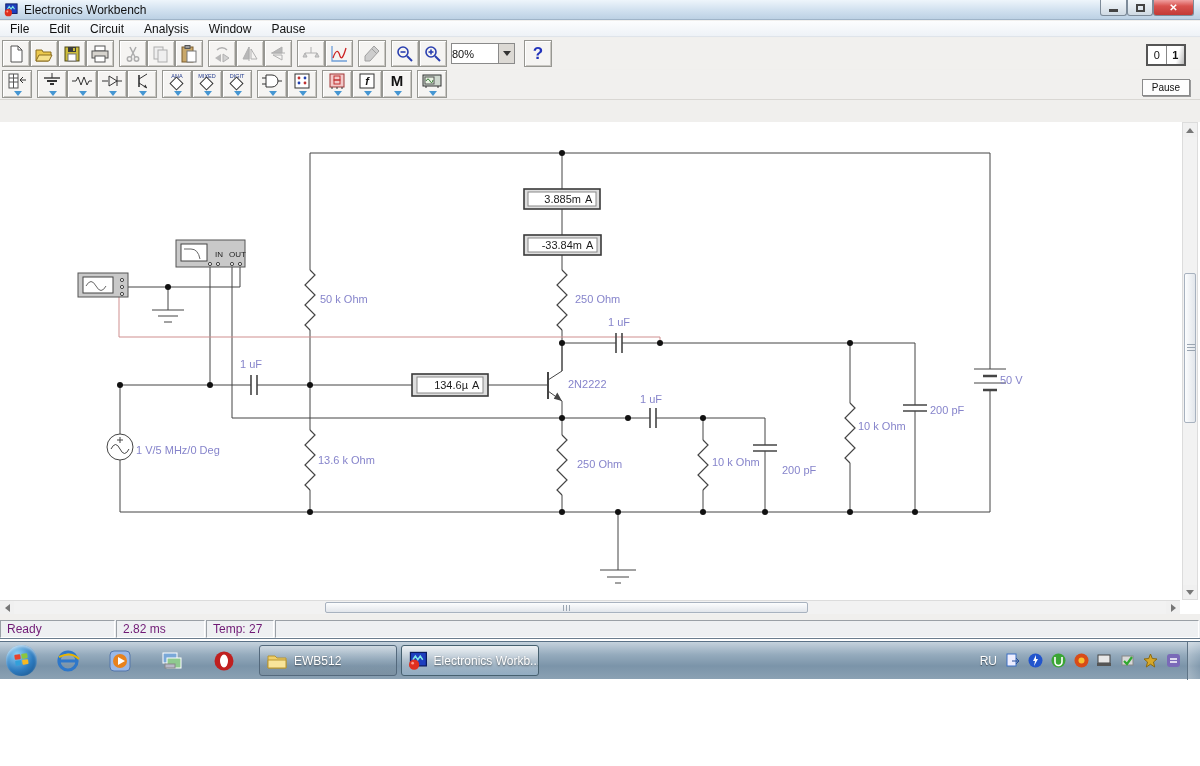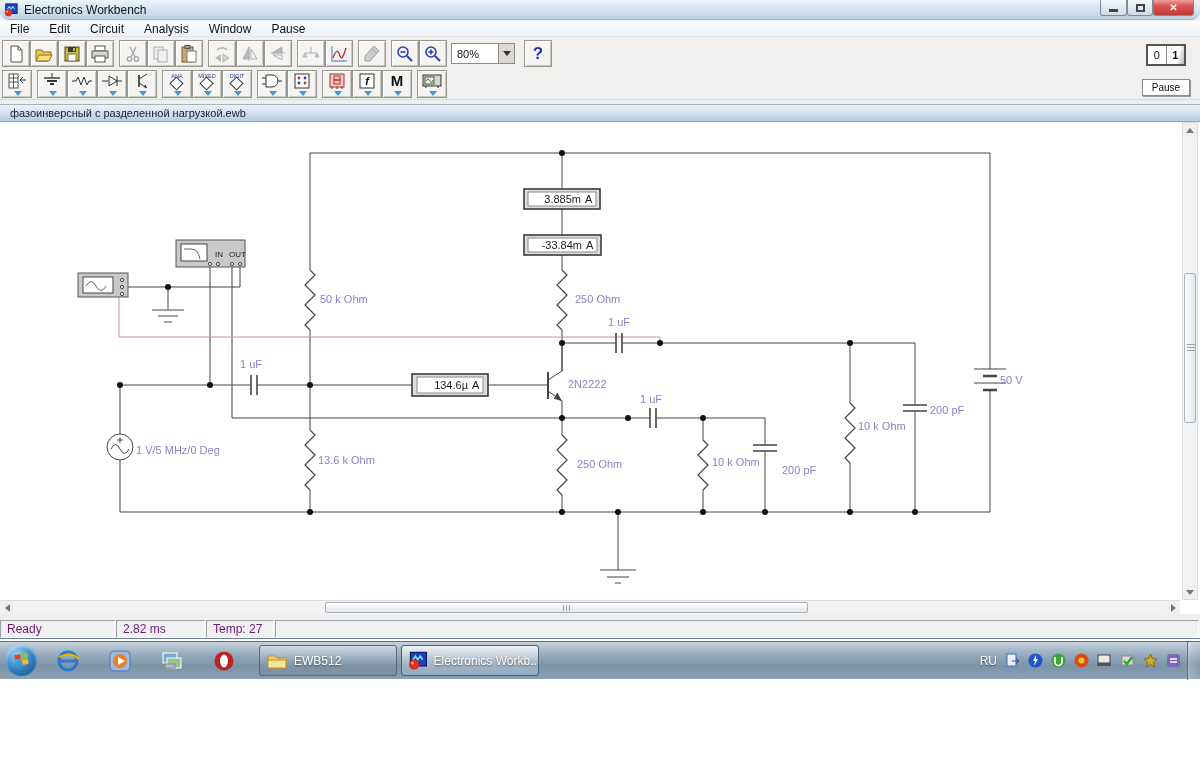--- a/index.html
+++ b/index.html
@@ -6,21 +6,21 @@
   html,body { width:1200px; height:766px; background:#fff; overflow:hidden;
               font-family:"Liberation Sans", sans-serif; }
   .screen { position:relative; width:1200px; height:766px; background:#fff; }
 
   
   .window { position:absolute; left:0; top:0; width:1200px; height:639px;
             background:#f0efed; border-bottom:2px solid #6b7d8e; }
 
   .titlebar { position:absolute; left:0; top:0; width:1200px; height:20px;
               background:linear-gradient(#eef5fb,#d3e2f0 50%,#bcd1e4);
-              border-bottom:1px solid #9fb4c8; display:flex; align-items:center;border-radius:9px; }
+              border-bottom:1px solid #9fb4c8; display:flex; align-items:center; }
   .appicon { width:14px; height:14px; margin:0 6px 0 4px; }
   .apptitle { font-size:12px; color:#111; }
   .winbtns { position:absolute; right:6px; top:0; display:flex; }
   .winbtn { height:16px; border:1px solid #7d8b99; border-top:none;
             border-radius:0 0 3px 3px; background:linear-gradient(#f4f8fb,#cfdae4);
             display:flex; align-items:center; justify-content:center;
             font-size:10px; color:#333; }
   .winbtn.min { width:27px; } .winbtn.max { width:26px; }
   .winbtn.close { width:41px; background:linear-gradient(#f0a0a0,#d9534f 40%,#c23a36);
                   color:#fff; font-weight:bold; }
@@ -36,21 +36,21 @@
             background:#f1f0ee; display:flex; align-items:center; padding-left:2px; }
   .tbrow2 { position:absolute; left:0; top:70px; width:1200px; height:30px;
             background:#f1f0ee; border-bottom:1px solid #d9d7d3;
             display:flex; align-items:flex-start; padding-left:2px; }
   .tbbtn { width:28px; height:27px; border:1px solid #979792; background:#f5f4f2;
            box-shadow:inset 1px 1px 0 #fff, inset -1px -1px 0 #c9c7c2;
            display:flex; align-items:center; justify-content:center; margin-right:0px; }
   .sep { width:5px; height:27px; }
   .zoomcombo { width:64px; height:21px; border:1px solid #8a8a8a; background:#fff;
                margin:0 4px; display:flex; align-items:center; font-size:11px; }
-  .zoomval { flex:1; padding-left:5px; color:#111; }
+  .zoomval { flex:1; color:#111; }
   .dropbtn { width:16px; height:19px; background:#dcd9d4; border-left:1px solid #8a8a8a;
              display:flex; align-items:center; justify-content:center; }
   .tri-down { width:0; height:0; border-left:4px solid transparent;
               border-right:4px solid transparent; border-top:5px solid #333; }
   .helpbtn { font-size:17px; font-weight:bold; color:#2233bb; }
 
   .binbtn { width:30px; height:28px; border:1px solid #979792; background:#f5f4f2;
             box-shadow:inset 1px 1px 0 #fff, inset -1px -1px 0 #c9c7c2;
             display:flex; flex-direction:column; align-items:center;
             justify-content:flex-start; padding-top:1px; position:relative; }
@@ -408,23 +408,20 @@
         <div class="bintri"></div>
       </div>
     </div>
 
     <div class="powerswitch">
       <div class="powhalf off">0</div>
       <div class="powhalf on">1</div>
     </div>
     <div class="pausebtn">Pause</div>
 
-    <div class="docbar">
-      <span>фазоинверсный с разделенной нагрузкой.ewb</span>
-    </div>
 
     <div class="canvas">
       <svg class="schematic" width="1180" height="478" viewBox="0 0 1180 478">
         <g stroke="#454545" stroke-width="1" fill="none">
 
           <path d="M310,31 H990"></path>
           <path d="M120,390 H990"></path>
 
           <path d="M310,31 V148 M310,208 V308 M310,368 V390"></path>
 

